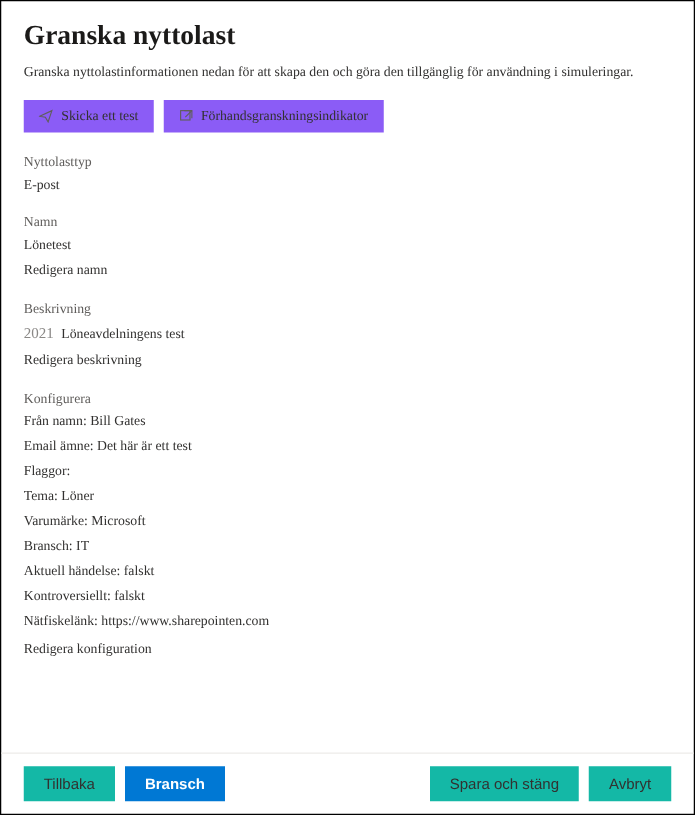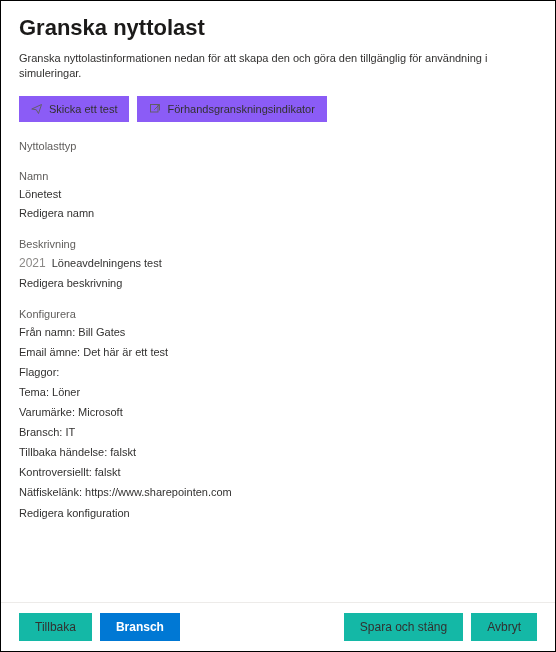--- a/index.html
+++ b/index.html
@@ -19,20 +19,21 @@
     }
     .container {
       display: flex;
       flex-direction: column;
       height: 100%;
     }
     .content {
       padding: 14px 18px 10px 18px;
       flex: 1;
       overflow-y: auto;
+      font-family: Liberation Serif, serif;
     }
     h1 {
       font-size: 22px;
       font-weight: 600;
       margin-bottom: 10px;
       color: #1b1a19;
     }
     .subtitle {
       font-size: 11px;
       color: #323130;
@@ -152,20 +153,21 @@
             <path d="M6 2 L14 2 L14 10"></path>
             <path d="M14 2 L7 9"></path>
           </svg>
         </span>
         <span>Förhandsgranskningsindikator</span>
       </button>
     </div>
 
     <div class="section">
       <div class="section-label">Nyttolasttyp</div>
+      <div class="section-value">E-post</div>
     </div>
 
     <div class="section">
       <div class="section-label">Namn</div>
       <div class="section-value">Lönetest</div>
       <span class="edit-link">Redigera namn</span>
     </div>
 
     <div class="section">
       <div class="section-label">Beskrivning</div>
@@ -178,21 +180,21 @@
 
     <div class="section">
       <div class="section-label">Konfigurera</div>
       <div class="config-list">
         <div class="config-item">Från namn: Bill Gates</div>
         <div class="config-item">Email ämne: Det här är ett test</div>
         <div class="config-item">Flaggor:</div>
         <div class="config-item">Tema: Löner</div>
         <div class="config-item">Varumärke: Microsoft</div>
         <div class="config-item">Bransch: IT</div>
-        <div class="config-item">Tillbaka händelse: falskt</div>
+        <div class="config-item">Aktuell händelse: falskt</div>
         <div class="config-item">Kontroversiellt: falskt</div>
         <div class="config-item">Nätfiskelänk: https://www.sharepointen.com</div>
       </div>
       <span class="edit-link">Redigera konfiguration</span>
     </div>
   </div>
 
   <div class="footer">
     <button class="btn btn-default">Tillbaka</button>
     <button class="btn btn-primary">Bransch</button>

